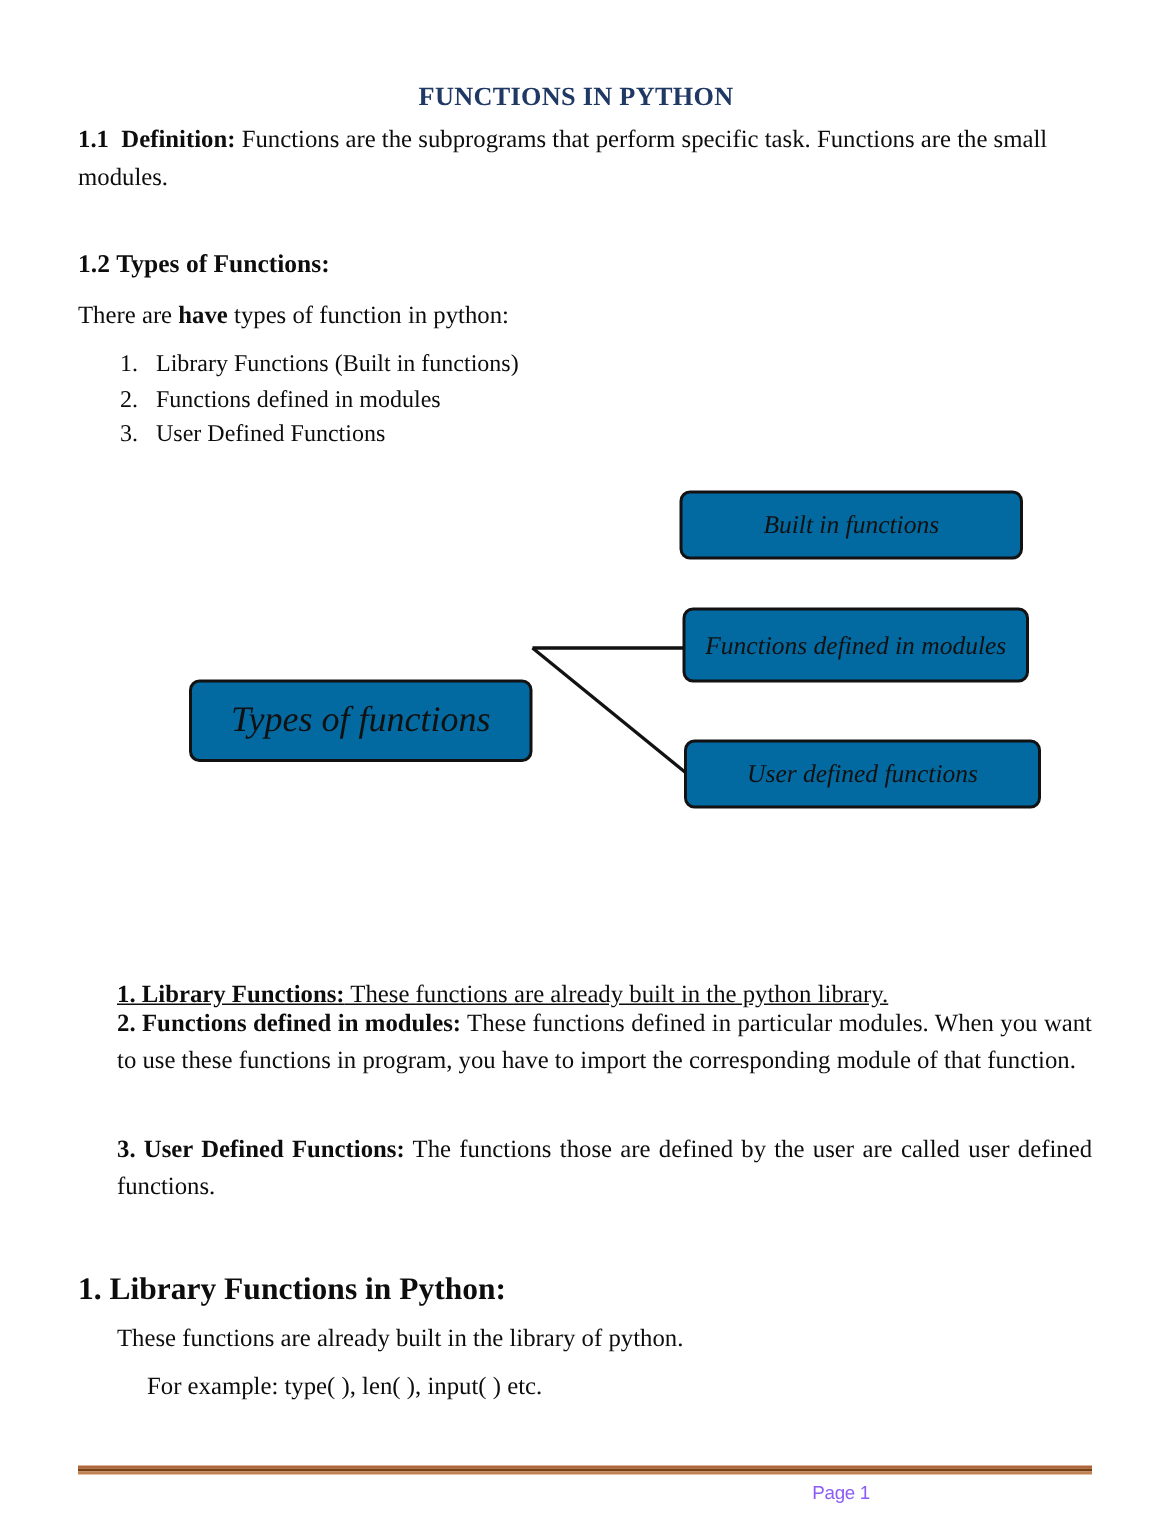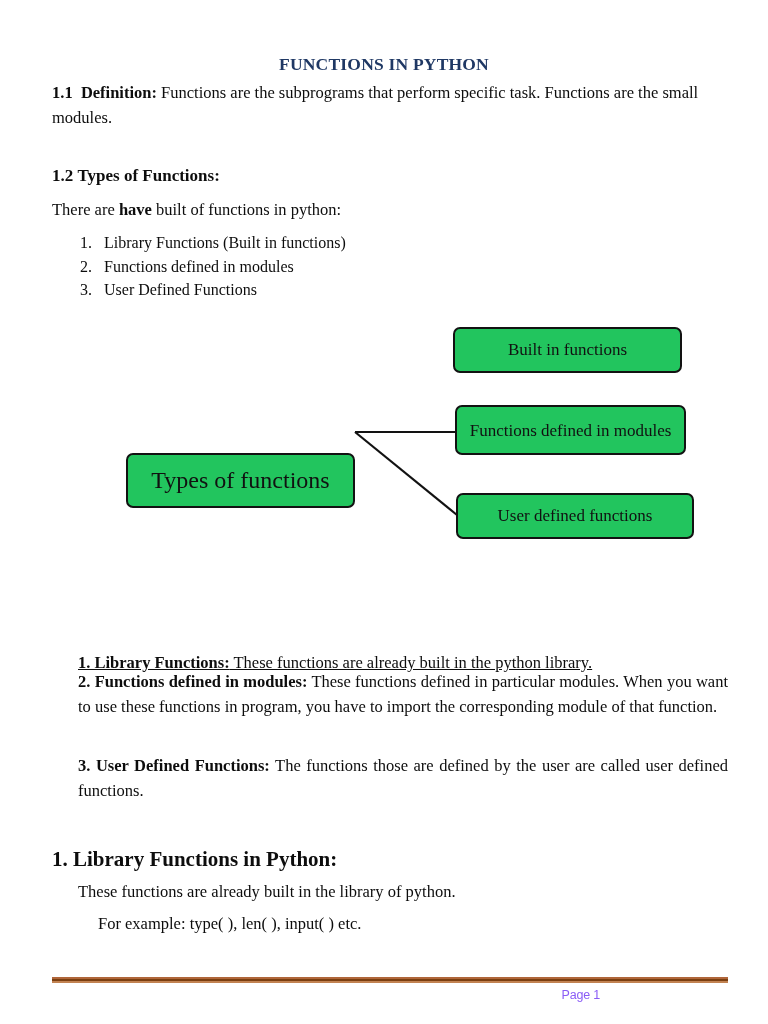--- a/index.html
+++ b/index.html
@@ -17,21 +17,20 @@
     color: #0d0d0d;
     -webkit-font-smoothing: antialiased;
   }
 
   .page {
     position: absolute;
     left: 0;
     top: 0;
     width: 620px;
     height: 1024px;
-    padding-left: 20px;
   }
 
   
   .doc-title {
     position: absolute;
     left: 0;
     top: 54px;
     width: 768px;
     text-align: center;
     font-size: 17.5px;
@@ -79,27 +78,28 @@
     height: 1024px;
     pointer-events: none;
   }
   .diagram svg { display: block; }
 
   .dbox {
     position: absolute;
     box-sizing: border-box;
     border: 2.2px solid #121212;
     border-radius: 7px;
-    background: #22c55e;
+    background: #0369a1;
     display: flex;
     align-items: center;
     justify-content: center;
     text-align: right;
     font-family: "Liberation Serif", "DejaVu Serif", serif;
     color: #111111;
+    font-style: italic;
   }
 
   #box-builtin {
     left: 453px; top: 327px;
     width: 229px; height: 46px;
     font-size: 17px;
   }
   #box-types {
     left: 126px; top: 405px;
     width: 229px; height: 55px;
@@ -154,21 +154,21 @@
 
   <div class="tblock" style="top:80px;">
     <span class="b">1.1</span><span>&nbsp;&nbsp;</span><span class="b">Definition:</span><span>&nbsp;</span><span>Functions are the subprograms that perform specific task. Functions are the small modules.</span>
   </div>
 
   <div class="tblock b" style="top:163px;font-size:17px;">
     <span>1.2</span><span>&nbsp;</span><span>Types of Functions:</span>
   </div>
 
   <div class="tblock" style="top:197px;">
-    <span>There are </span><span class="b">have</span><span> built of functions in python:</span>
+    <span>There are </span><span class="b">have</span><span> types of function in python:</span>
   </div>
 
   <div class="olist">
     <span class="li">
       <span class="num">1.</span><span>Library Functions (Built in functions)</span>
     </span>
     <span class="li">
       <span class="num">2.</span><span>Functions defined in modules</span>
     </span>
     <span class="li">

